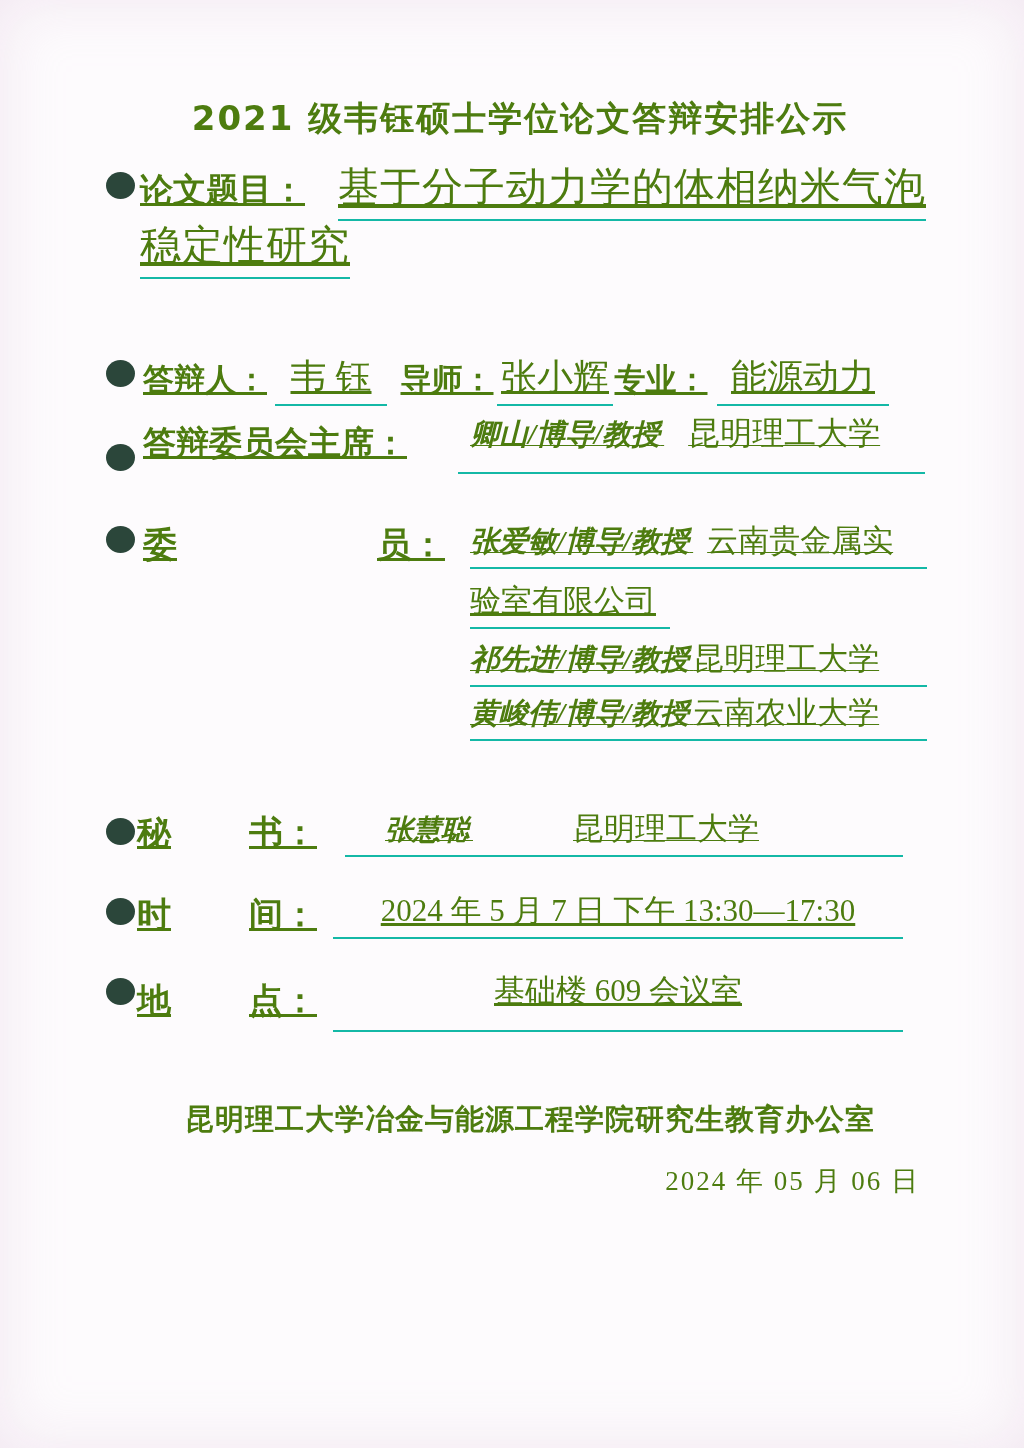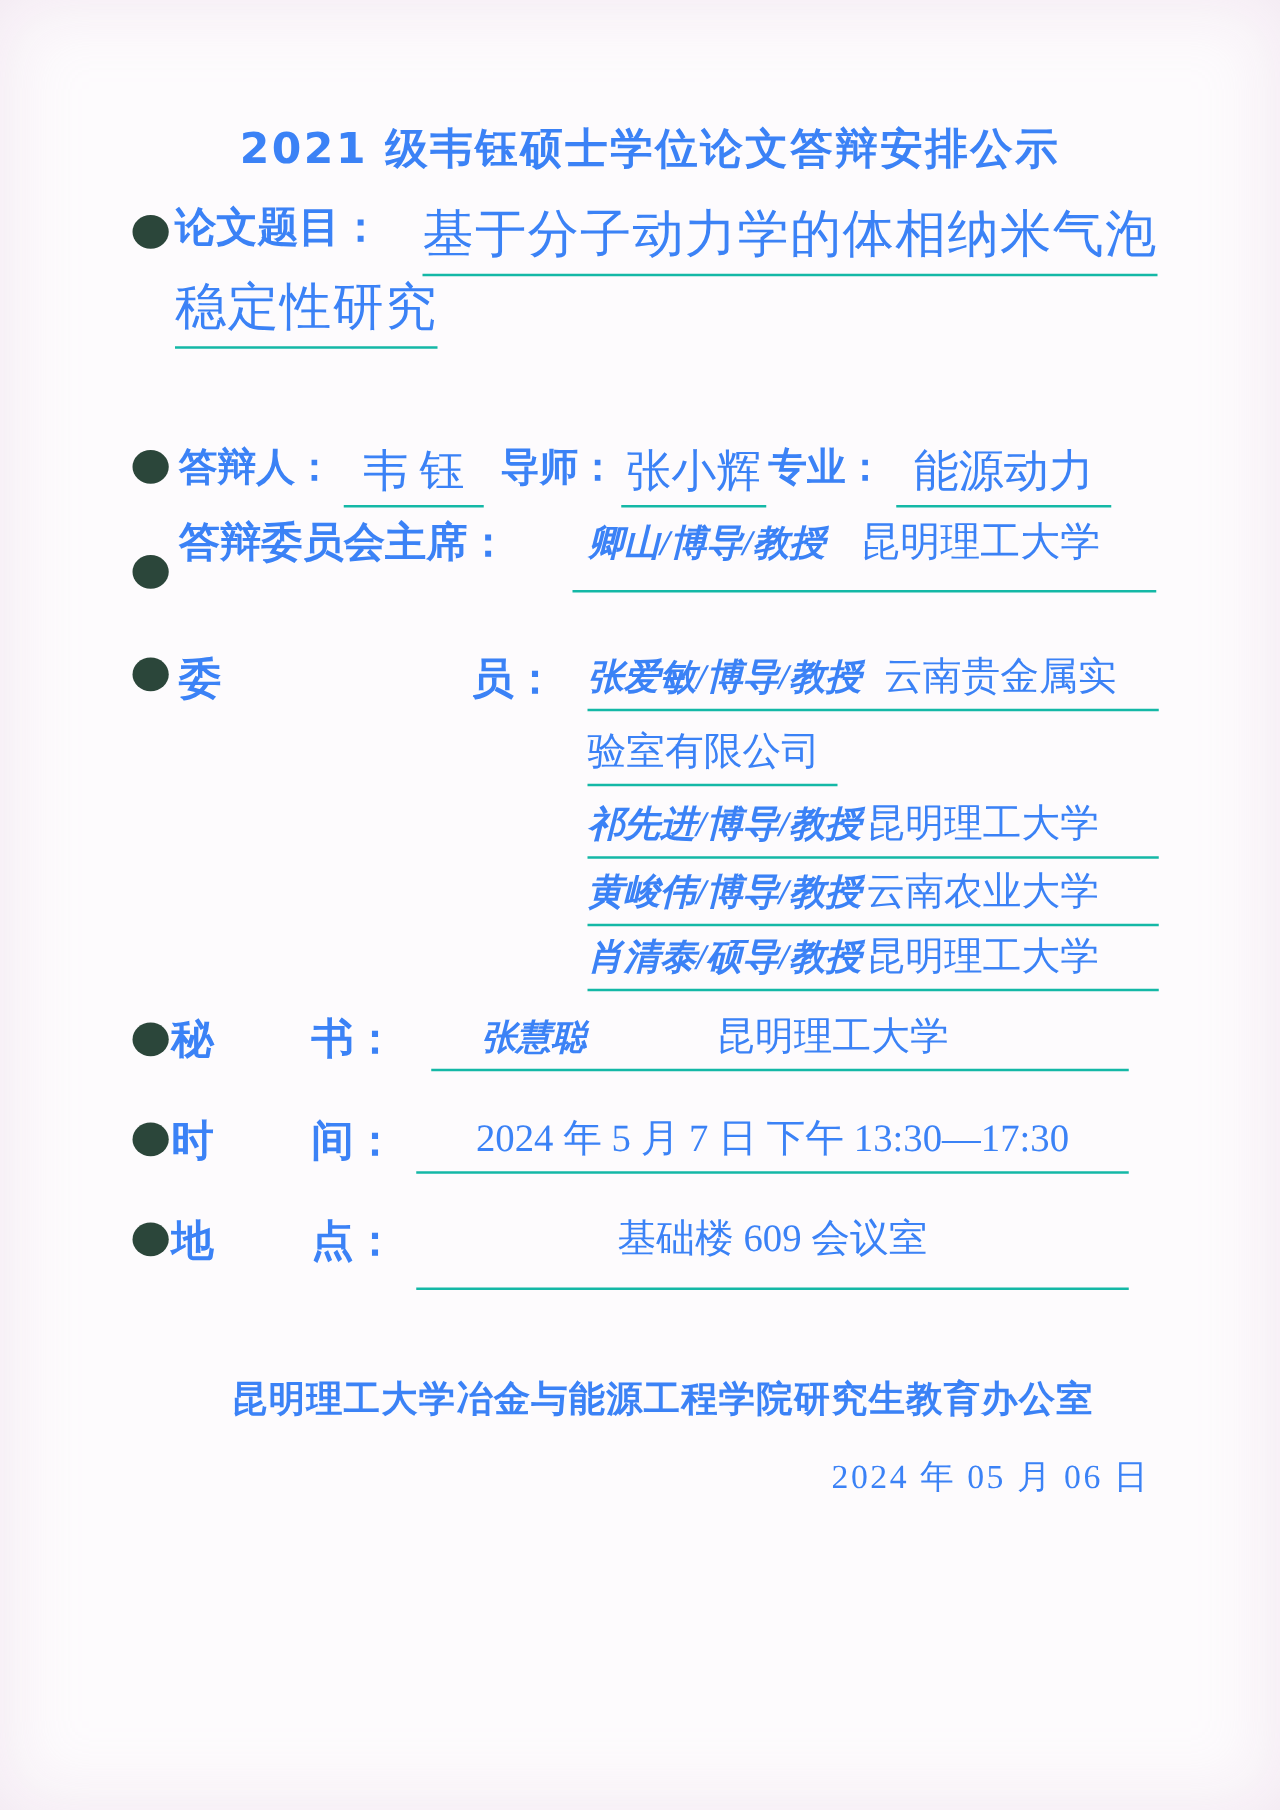--- a/index.html
+++ b/index.html
@@ -4,24 +4,24 @@
 <style>
   html,body{margin:0;padding:0;}
   body{background:#e9e6ea;}
   .page{
     position:relative;
     width:1024px;height:1448px;
     margin:0 auto;
     background:#fdfbfd;
     box-shadow:inset 0 0 60px rgba(238,224,236,.75);
     font-family:"Liberation Serif","DejaVu Serif",serif;
-    color:#3b82f6;
+    color:#4d7c0f;
     overflow:hidden;
   }
-  .row{position:absolute;display:flex;align-items:flex-start;}
+  .row{position:absolute;display:flex;align-items:center;text-decoration:underline;}
   .bullet{
     position:absolute;left:106px;width:29px;height:27px;border-radius:50%;
   }
   .title{
     position:absolute;top:96px;left:30px;width:980px;
     text-align:center;
     font-family:"DejaVu Sans","Liberation Sans",sans-serif;
     font-weight:bold;font-size:34px;letter-spacing:2px;
   }
   .lbl{
@@ -100,26 +100,20 @@
   </div>
   <div class="row" style="top:580px;left:470px;">
     <span class="u serifval" style="font-size:31px;width:200px;padding-bottom:5px;flex:none;">验室有限公司</span>
   </div>
   <div class="row" style="top:692px;left:470px;">
     <span class="u" style="width:457px;padding-bottom:5px;flex:none;">
       <span class="script" style="font-size:29px;">黄峻伟/博导/教授</span>
       <span class="serifval" style="font-size:31px;">云南农业大学</span>
     </span>
   </div>
-  <div class="row" style="top:744px;left:470px;">
-    <span class="u" style="width:457px;padding-bottom:5px;flex:none;">
-      <span class="script" style="font-size:29px;">肖清泰/硕导/教授</span>
-      <span class="serifval" style="font-size:31px;">昆明理工大学</span>
-    </span>
-  </div>
 
   <div class="bullet" style="top:818px;background:#2b463a;"></div>
   <div class="row" style="top:808px;left:137px;">
     <span class="lbl-split" style="font-size:34px;width:180px;flex:none;">
       <span>秘</span>
       <span>书：</span>
     </span>
     <span class="u" style="width:558px;padding-bottom:5px;flex:none;margin-left:28px;">
       <span class="script" style="font-size:28px;margin-left:40px;">张慧聪</span>
       <span class="serifval" style="font-size:31px;margin-left:100px;">昆明理工大学</span>

